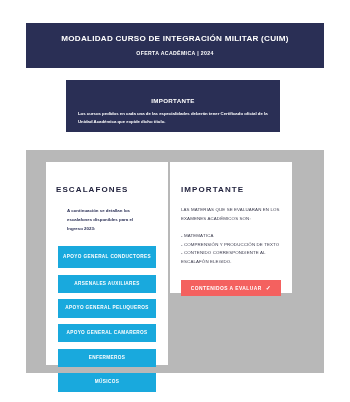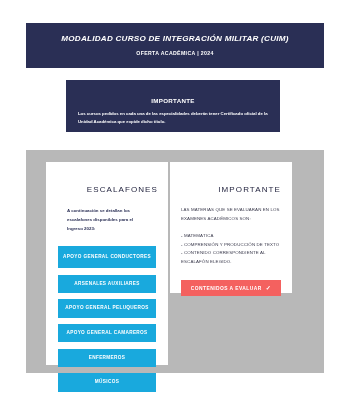--- a/index.html
+++ b/index.html
@@ -35,21 +35,20 @@
     gap: 6px;
   }
 
   .banner-title {
     color: #ffffff;
     font-size: 8.1px;
     font-weight: bold;
     letter-spacing: 0.25px;
     line-height: 1.1;
     white-space: nowrap;
-    font-style: italic;
   }
 
   .banner-sub {
     color: #ffffff;
     font-size: 5.2px;
     font-weight: bold;
     letter-spacing: 0.35px;
     text-align: center;
     white-space: nowrap;
   }
@@ -115,24 +114,24 @@
   .card-right {
     left: 144px;
     top: 12px;
     width: 122px;
     height: 131px;
     padding: 12px 11px 10px 11px;
   }
 
   .card-heading {
     font-size: 8px;
-    font-weight: normal;
+    font-weight: bold;
     color: #23243f;
     letter-spacing: 1.1px;
-    text-align: right;
+    text-align: left;
     margin-top: 11px;
     margin-bottom: 12px;
   }
 
   
   .intro {
     font-size: 4.4px;
     font-weight: bold;
     color: #2a2f55;
     line-height: 2.05;

